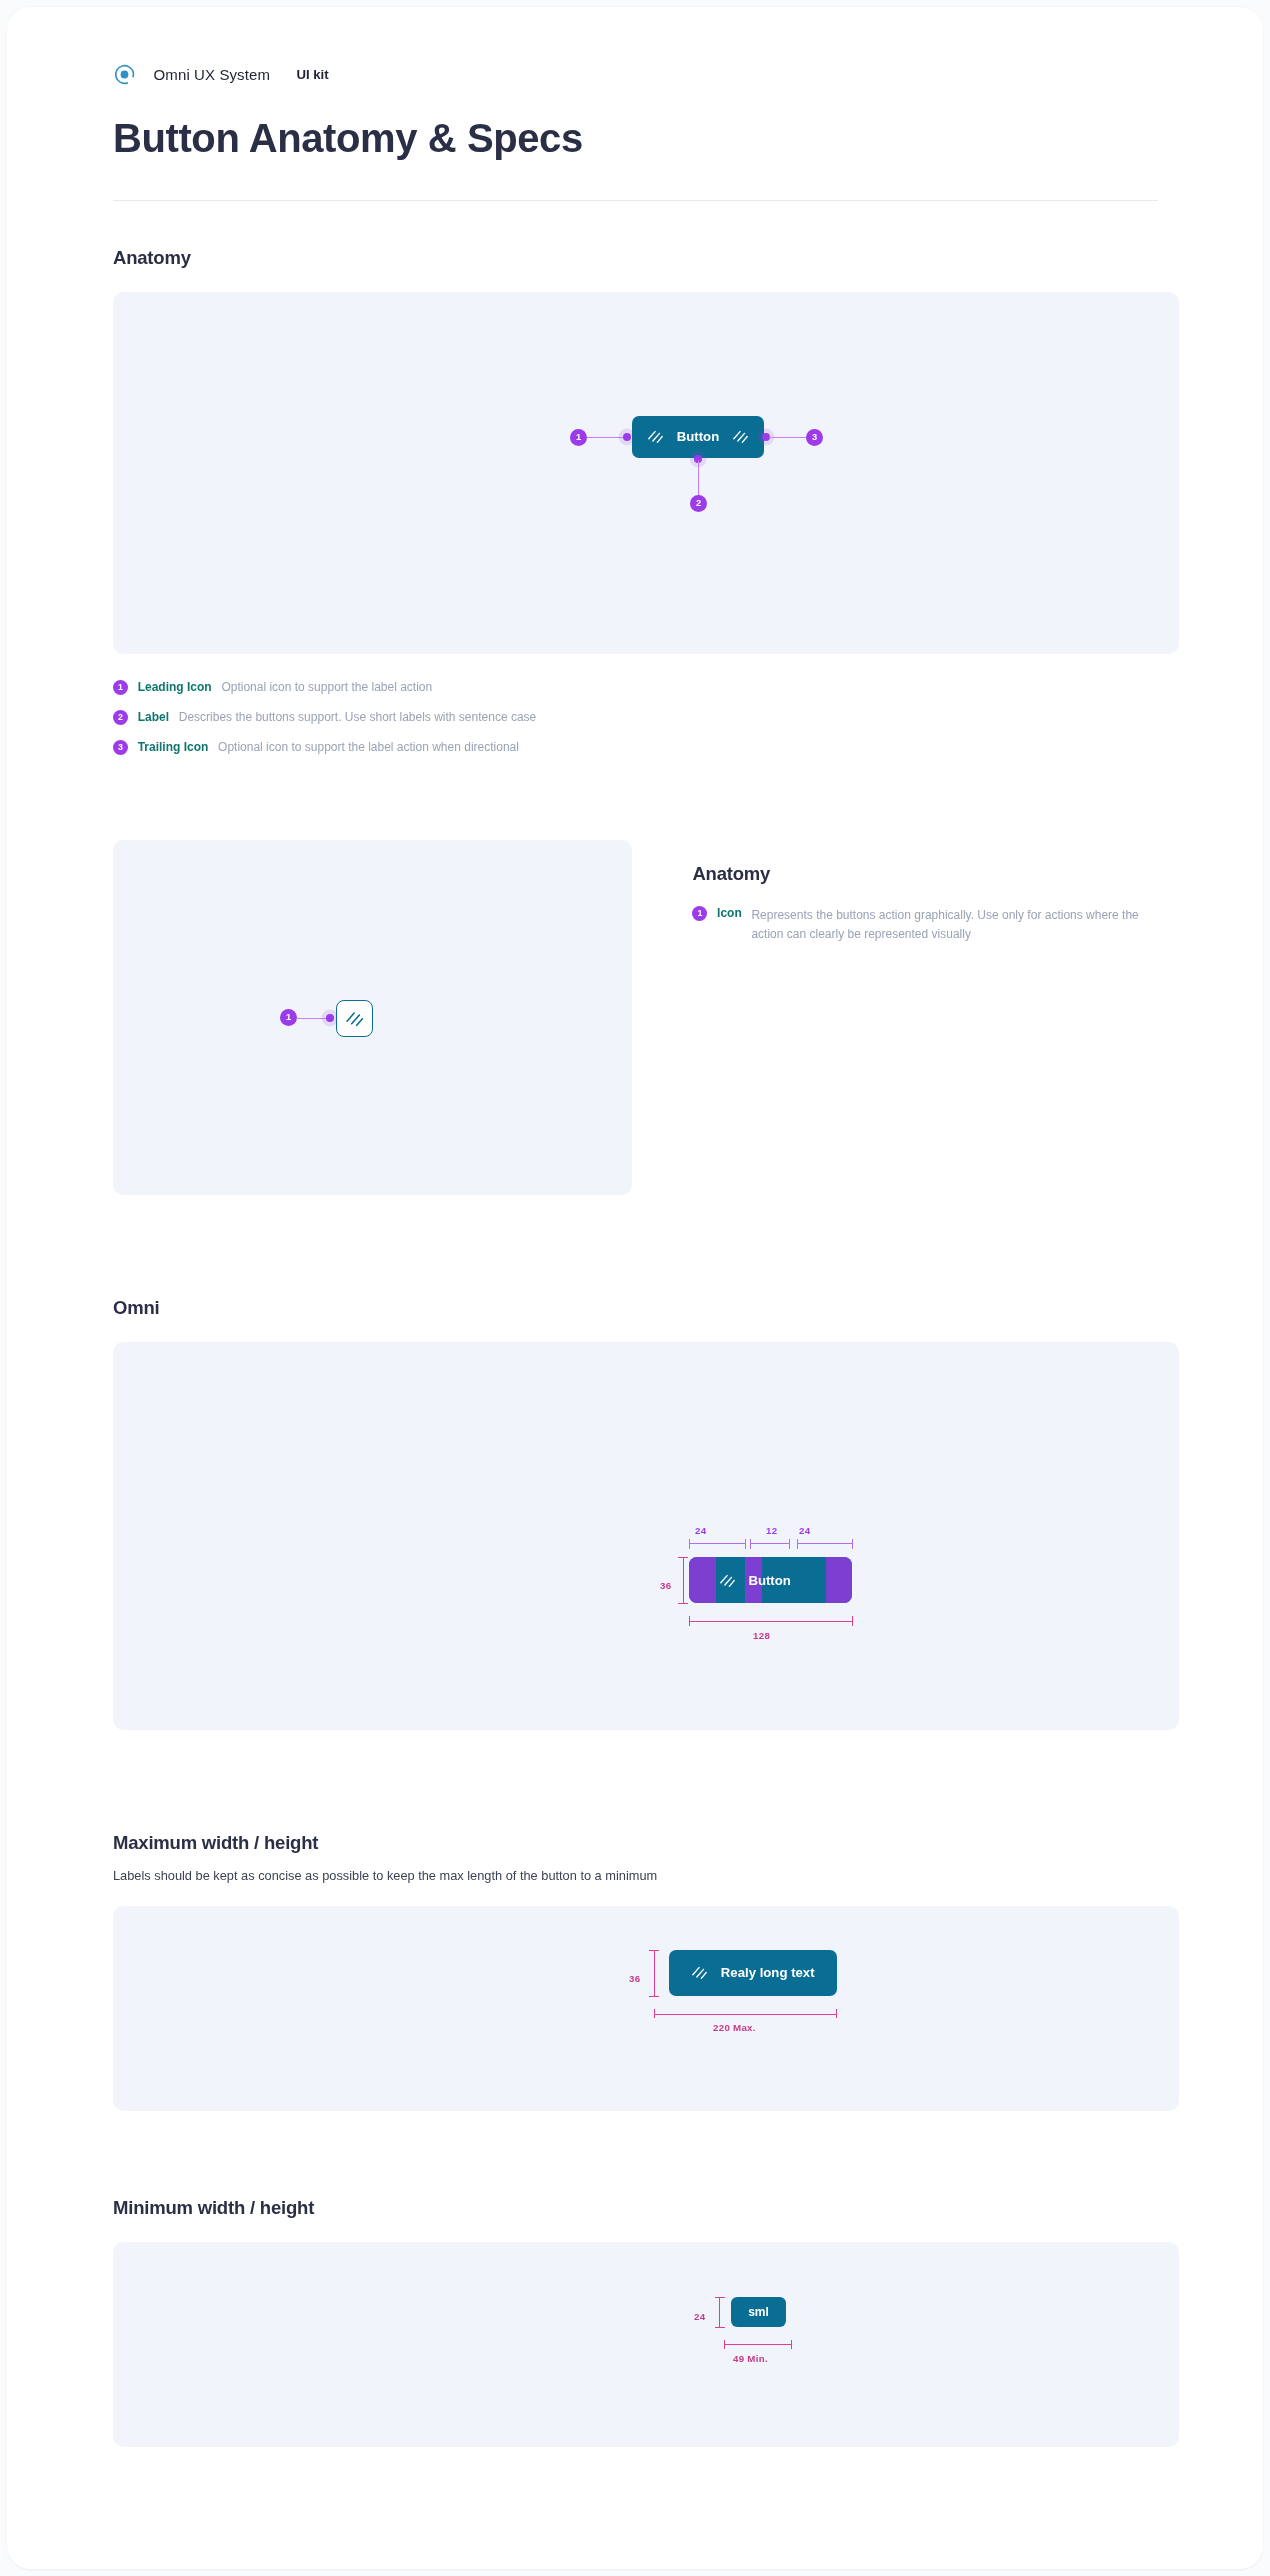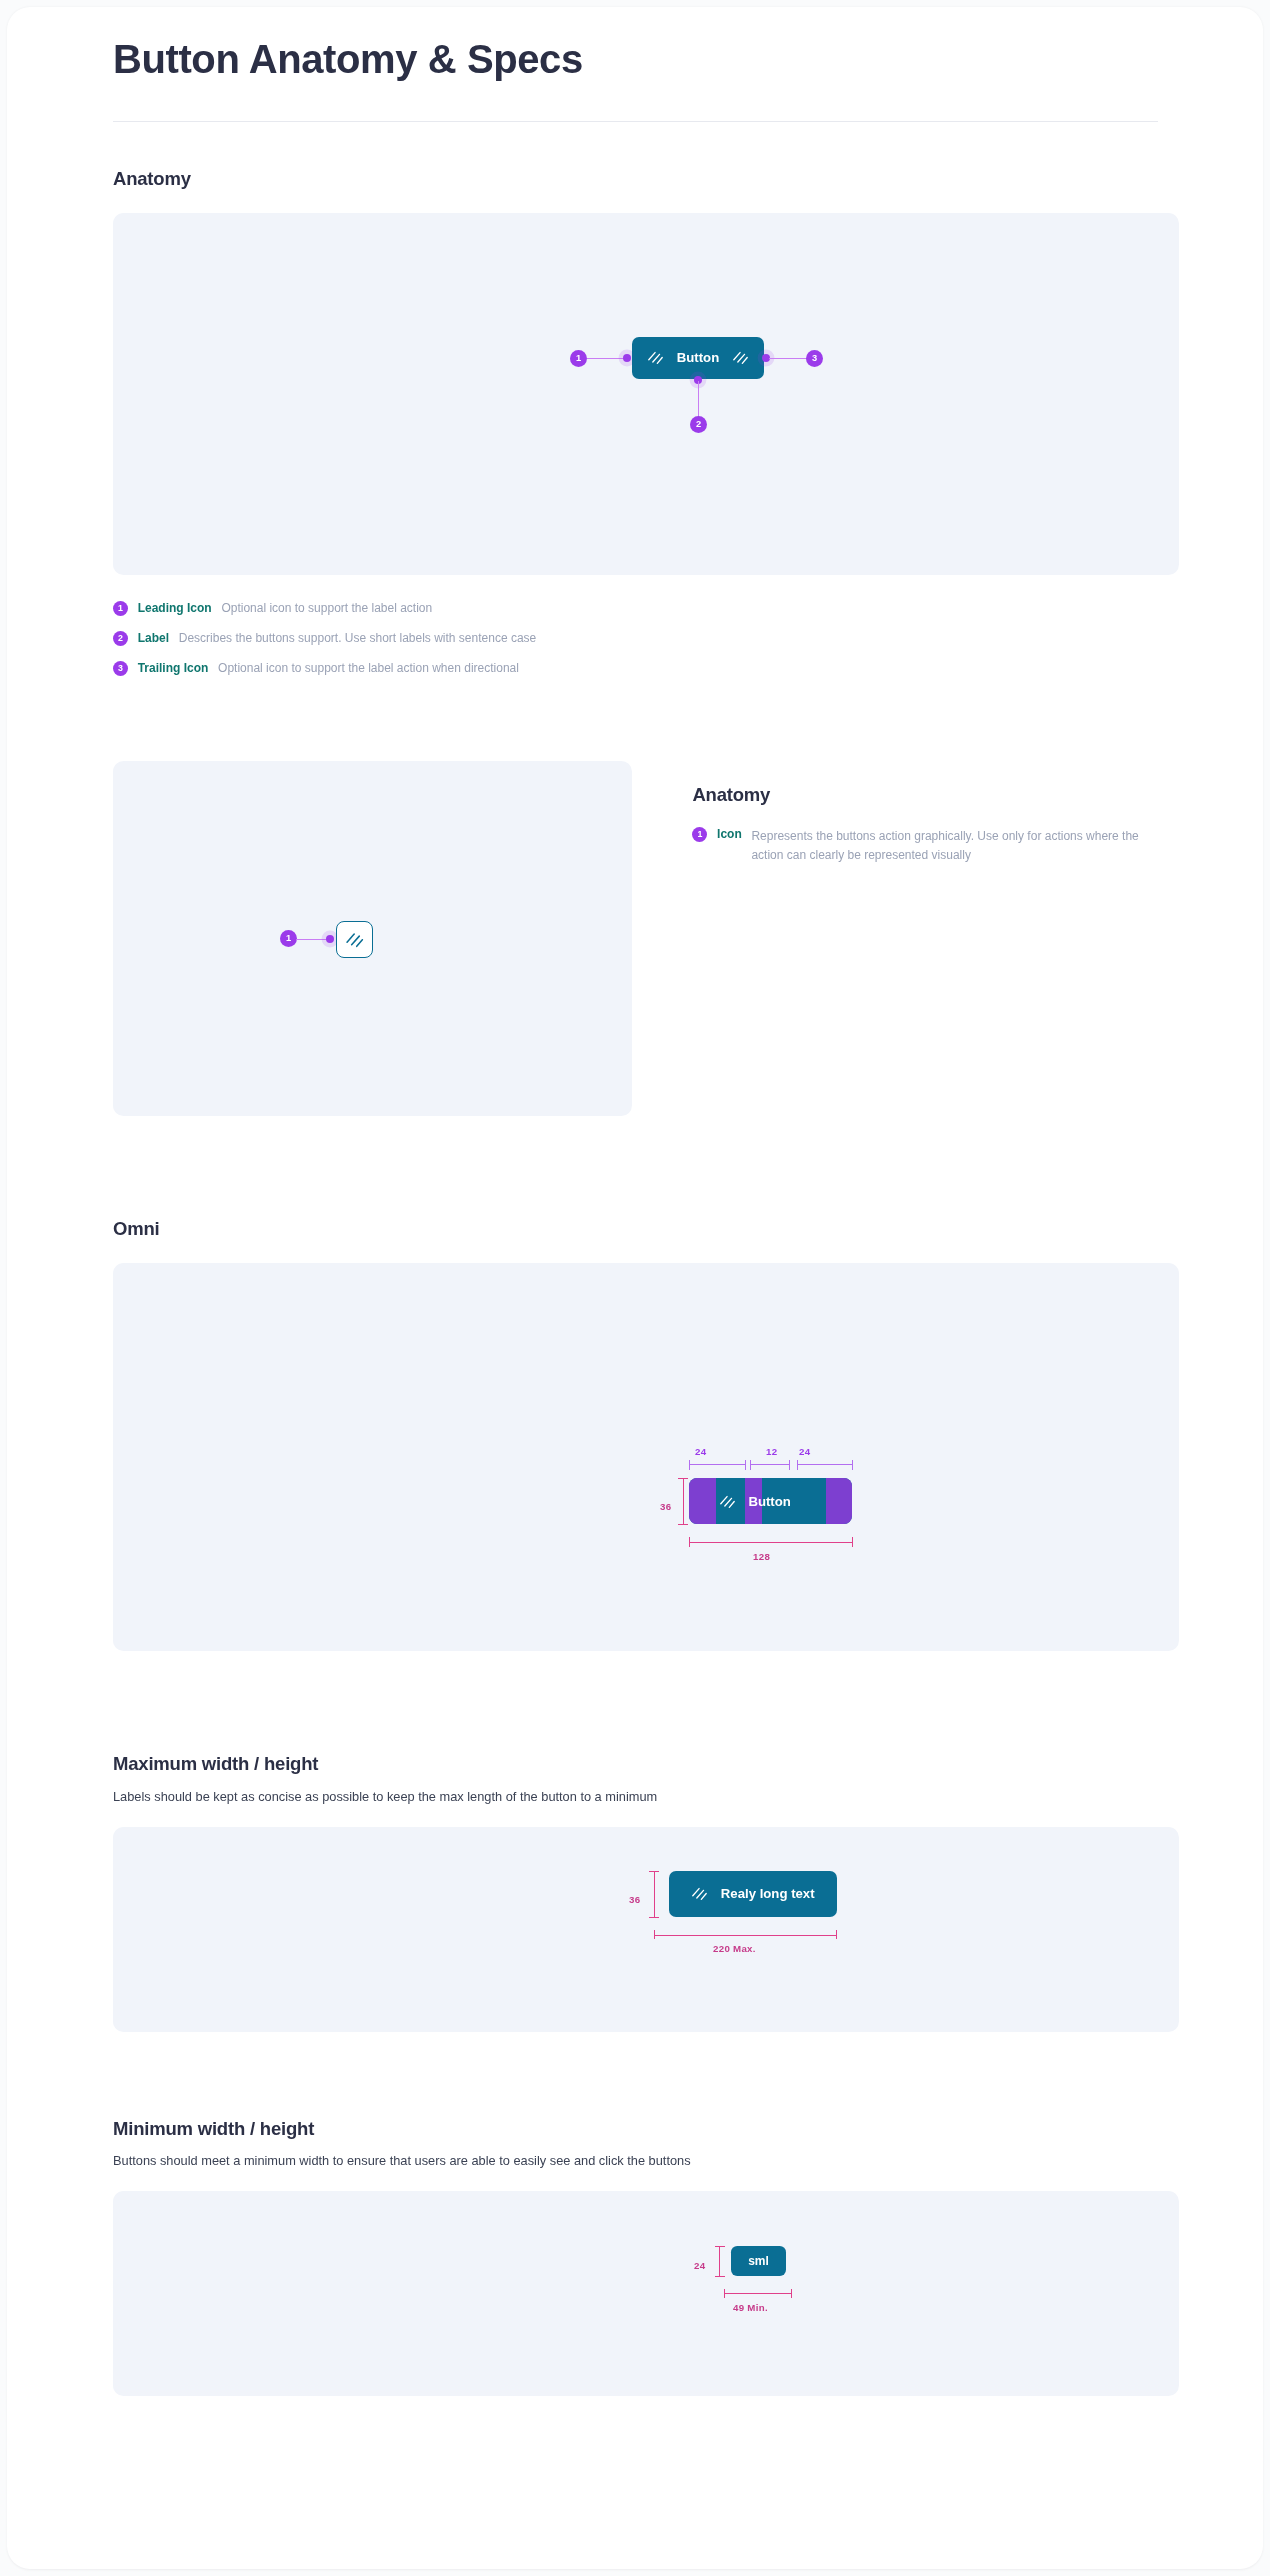--- a/index.html
+++ b/index.html
@@ -163,20 +163,28 @@
   .cap-v.p { background: #b36ef0; }
   .cap-h { position: absolute; height: 0.9px; width: 9.7px; background: #e0408a; }
   .pad-band { position: absolute; background: #7d3fd0; }
 </style>
 </head>
 <body>
 
 <div class="page-card">
 <div class="inner">
 
+  <div class="brand-row">
+    <svg class="brand-mark" viewBox="0 0 26 26">
+      <circle cx="13" cy="13" r="10" fill="none" stroke="#2f91c4" stroke-width="1.8" stroke-dasharray="44 10" stroke-linecap="round" transform="rotate(120 13 13)"></circle>
+      <circle cx="13" cy="13" r="4.4" fill="#2f91c4"></circle>
+    </svg>
+    <span class="brand-name">Omni UX System</span>
+    <span class="brand-kit">UI kit</span>
+  </div>
 
   <h1 class="page-title">Button Anatomy &amp; Specs</h1>
   <div class="divider"></div>
 
   <h2 class="section-title" style="margin-top:46px;">Anatomy</h2>
 
   <div class="canvas" style="margin-top:23px; width:1066px; height:362px;">
 
     <div class="dot" style="position:absolute; left:457px; top:137px;">
       <span>1</span>
@@ -346,21 +354,20 @@
       <span>Realy long text</span>
     </div>
 
     <div class="mark-h" style="left:541px; top:108px; width:183px;"></div>
     <div class="cap-v" style="left:541px; top:103px;"></div>
     <div class="cap-v" style="left:723px; top:103px;"></div>
     <div class="measure-label" style="left:600px; top:116px;">220 Max.</div>
   </div>
 
   <h2 class="section-title" style="margin-top:86px;">Minimum width / height</h2>
-  <p class="section-sub">Buttons should meet a minimum width to ensure that users are able to easily see and click the buttons</p>
 
   <div class="canvas" style="margin-top:23px; width:1066px; height:205px; position:relative;">
 
     <div class="measure-label" style="left:581px; top:69px;">24</div>
     <div class="mark-v" style="left:606px; top:55px; height:30px;"></div>
     <div class="cap-h" style="left:602px; top:55px;"></div>
     <div class="cap-h" style="left:602px; top:85px;"></div>
 
     <div class="ux-btn" style="position:absolute; left:618px; top:55px; width:55px; height:30px; font-size:12px; border-radius:6.2px;">
       <span>sml</span>

